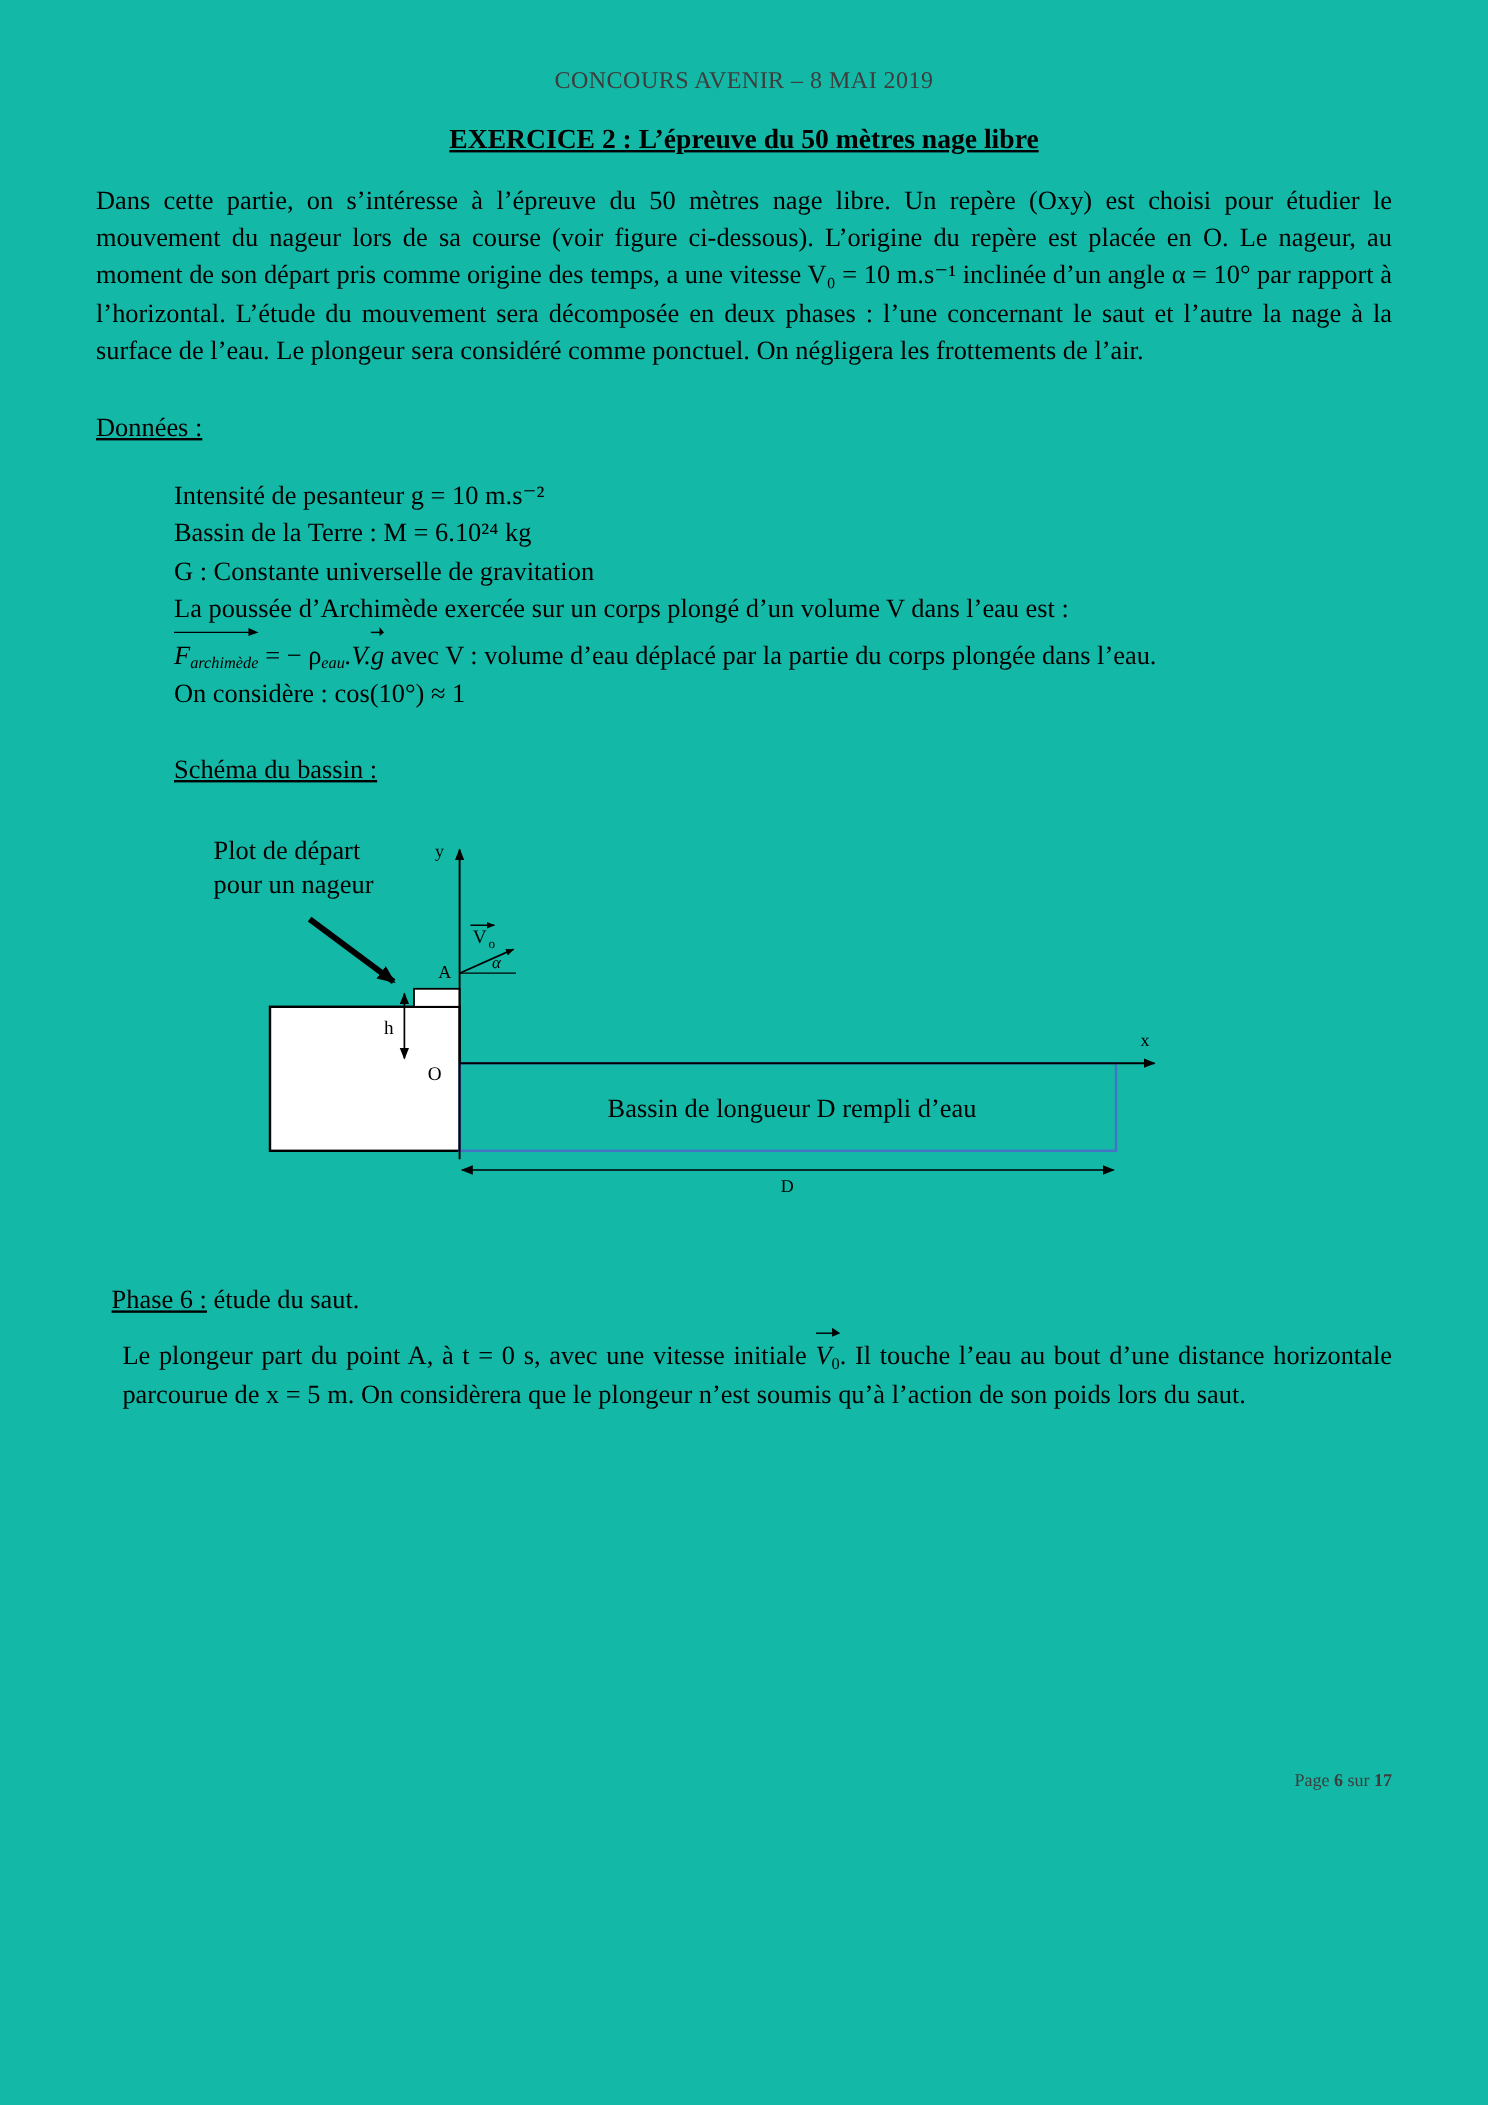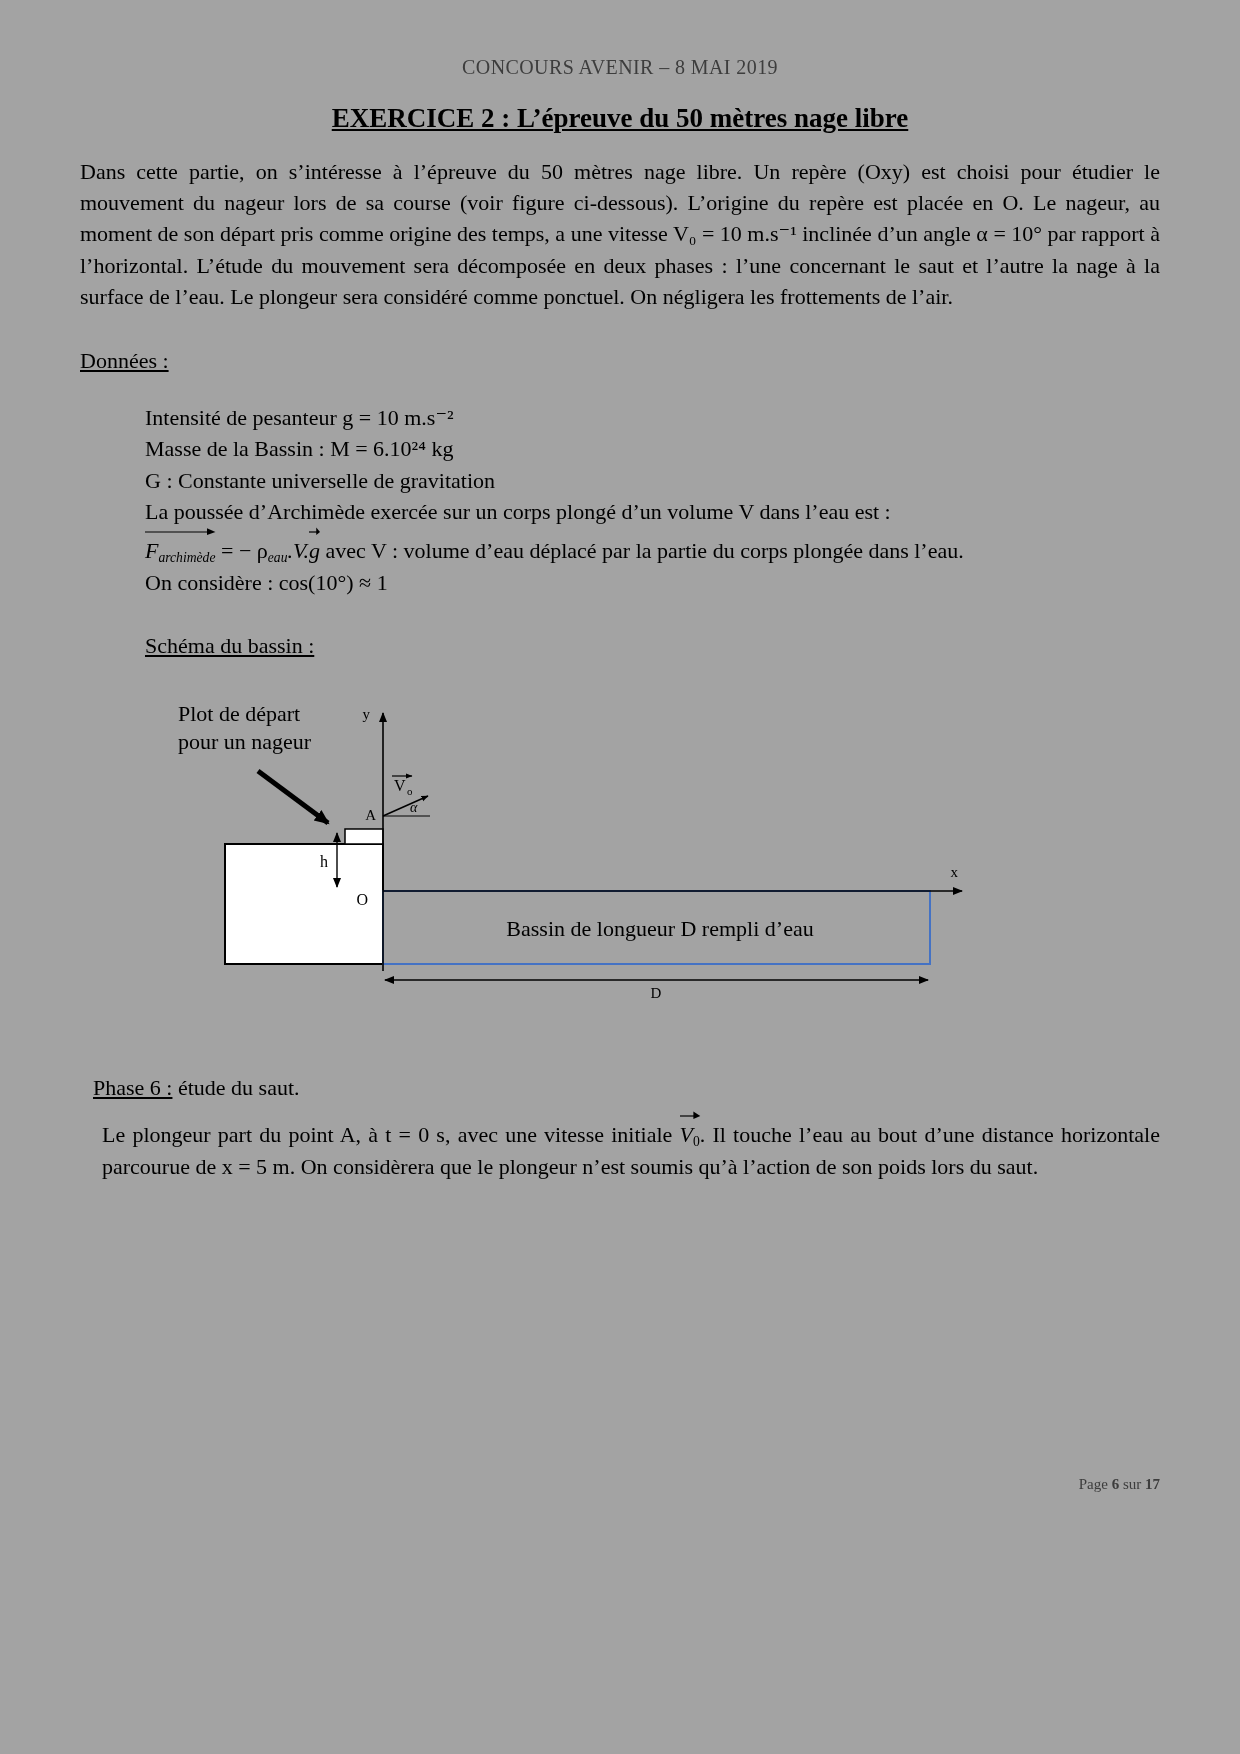--- a/index.html
+++ b/index.html
@@ -1,36 +1,36 @@
 <!DOCTYPE html>
 <html><head>
 <meta charset="utf-8">
 <style>
   html,body { margin:0; padding:0; background:#ffffff; }
   .page {
     position:relative;
     width:1240px; height:1754px;
     box-sizing:border-box;
     padding:56px 80px 0 80px;
-    background:#a3a3a3;
+    background:#14b8a6;
     color:#000;
     font-family:"Liberation Serif","DejaVu Serif",serif;
     font-size:22px;
     overflow:hidden;
   }
   .doc-header {
     text-align:center;
     font-size:20px;
     color:#3d3d3d;
     letter-spacing:0.4px;
   }
   .exercise-title {
     margin:24px 0 0 0;
     text-align:center;
-    font-size:27px;
+    font-size:23px;
     font-weight:bold;
     text-decoration:underline;
   }
   p { margin:0; }
   .intro {
     margin-top:22px;
     line-height:1.42;
     text-align:justify;
   }
   .section-heading { margin-top:36px; }
@@ -87,21 +87,21 @@
   <div class="doc-header">CONCOURS AVENIR – 8 MAI 2019</div>
 
   <div class="exercise-title">EXERCICE 2 : L’épreuve du 50 mètres nage libre</div>
 
   <p class="intro">Dans cette partie, on s’intéresse à l’épreuve du 50 mètres nage libre. Un repère (Oxy) est choisi pour étudier le mouvement du nageur lors de sa course (voir figure ci-dessous). L’origine du repère est placée en O. Le nageur, au moment de son départ pris comme origine des temps, a une vitesse V₀ = 10 m.s⁻¹ inclinée d’un angle α = 10° par rapport à l’horizontal. L’étude du mouvement sera décomposée en deux phases : l’une concernant le saut et l’autre la nage à la surface de l’eau. Le plongeur sera considéré comme ponctuel. On négligera les frottements de l’air.</p>
 
   <p class="section-heading"><span class="underline">Données :</span></p>
 
   <div class="donnees-list">
     <div class="donnee-item">Intensité de pesanteur g =  10 m.s⁻²</div>
-    <div class="donnee-item">Masse de la Bassin : M =  6.10²⁴ kg</div>
+    <div class="donnee-item">Bassin de la Terre : M =  6.10²⁴ kg</div>
     <div class="donnee-item">G : Constante universelle de gravitation</div>
     <div class="donnee-item">La poussée d’Archimède exercée sur un corps plongé d’un volume V dans l’eau est :</div>
 
     <div class="donnee-item formula">
       <span class="vec"><svg class="vec-arrow-svg" viewBox="0 0 100 12" preserveAspectRatio="none">
             <line x1="0" y1="8" x2="96" y2="8" stroke="#000" stroke-width="1.6"></line>
             <polygon points="88,3 100,8 88,12" fill="#000"></polygon>
           </svg><span class="ital">F</span><sub class="ital">archimède</sub></span><span> = − ρ</span><sub class="ital">eau</sub><span class="ital">.V.</span><span class="vec"><svg class="vec-arrow-svg" viewBox="0 0 100 12" preserveAspectRatio="none">
             <line x1="0" y1="8" x2="80" y2="8" stroke="#000" stroke-width="1.6"></line>
             <polygon points="66,2 100,8 66,12" fill="#000"></polygon>

